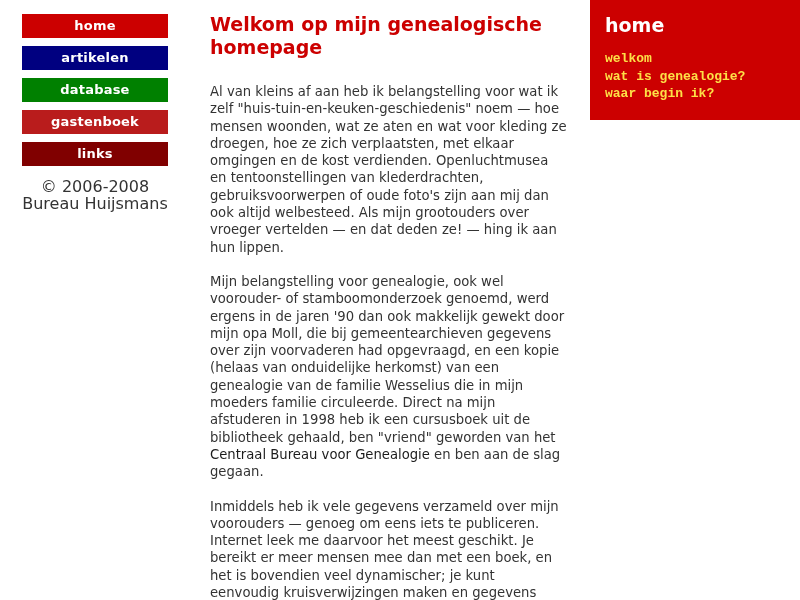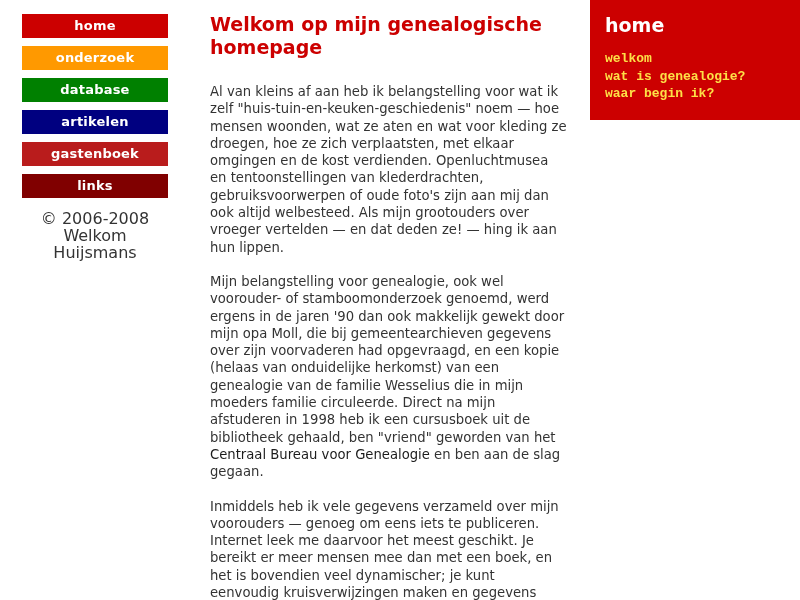--- a/index.html
+++ b/index.html
@@ -115,29 +115,28 @@
     font-family: Liberation Mono, monospace;
   }
 </style>
 </head>
 <body>
 
 <div id="page">
 
   <nav id="left-nav">
     <a class="nav-button" style="background-color: rgb(204, 0, 0);">home</a>
-    <a class="nav-button" style="background-color: rgb(255, 153, 0);">onderzoek</a>
+    <a class="nav-button" style="background-color: rgb(0, 0, 128);">artikelen</a>
     <a class="nav-button" style="background-color: rgb(0, 128, 0);">database</a>
-    <a class="nav-button" style="background-color: rgb(0, 0, 128);">artikelen</a>
     <a class="nav-button" style="background-color: #b91c1c;">gastenboek</a>
     <a class="nav-button" style="background-color: rgb(128, 0, 0);">links</a>
 
     <div id="copyright">
       <div>© 2006-2008</div>
-      <div>Welkom Huijsmans</div>
+      <div>Bureau Huijsmans</div>
     </div>
   </nav>
 
   <main id="main">
     <h1 id="page-title" style="color: rgb(204, 0, 0);">Welkom op mijn genealogische homepage</h1>
 
     <p class="body-paragraph">Al van kleins af aan heb ik belangstelling voor wat ik zelf "huis-tuin-en-keuken-geschiedenis" noem — hoe mensen woonden, wat ze aten en wat voor kleding ze droegen, hoe ze zich verplaatsten, met elkaar omgingen en de kost verdienden. Openluchtmusea en tentoonstellingen van klederdrachten, gebruiksvoorwerpen of oude foto's zijn aan mij dan ook altijd welbesteed. Als mijn grootouders over vroeger vertelden — en dat deden ze! — hing ik aan hun lippen.</p>
 
     <p class="body-paragraph">
       <span>Mijn belangstelling voor genealogie, ook wel voorouder- of stamboomonderzoek genoemd, werd ergens in de jaren '90 dan ook makkelijk gewekt door mijn opa Moll, die bij gemeentearchieven gegevens over zijn voorvaderen had opgevraagd, en een kopie (helaas van onduidelijke herkomst) van een genealogie van de familie Wesselius die in mijn moeders familie circuleerde. Direct na mijn afstuderen in 1998 heb ik een cursusboek uit de bibliotheek gehaald, ben "vriend" geworden van het </span><b>Centraal Bureau voor Genealogie</b><span> en ben aan de slag gegaan.</span>

